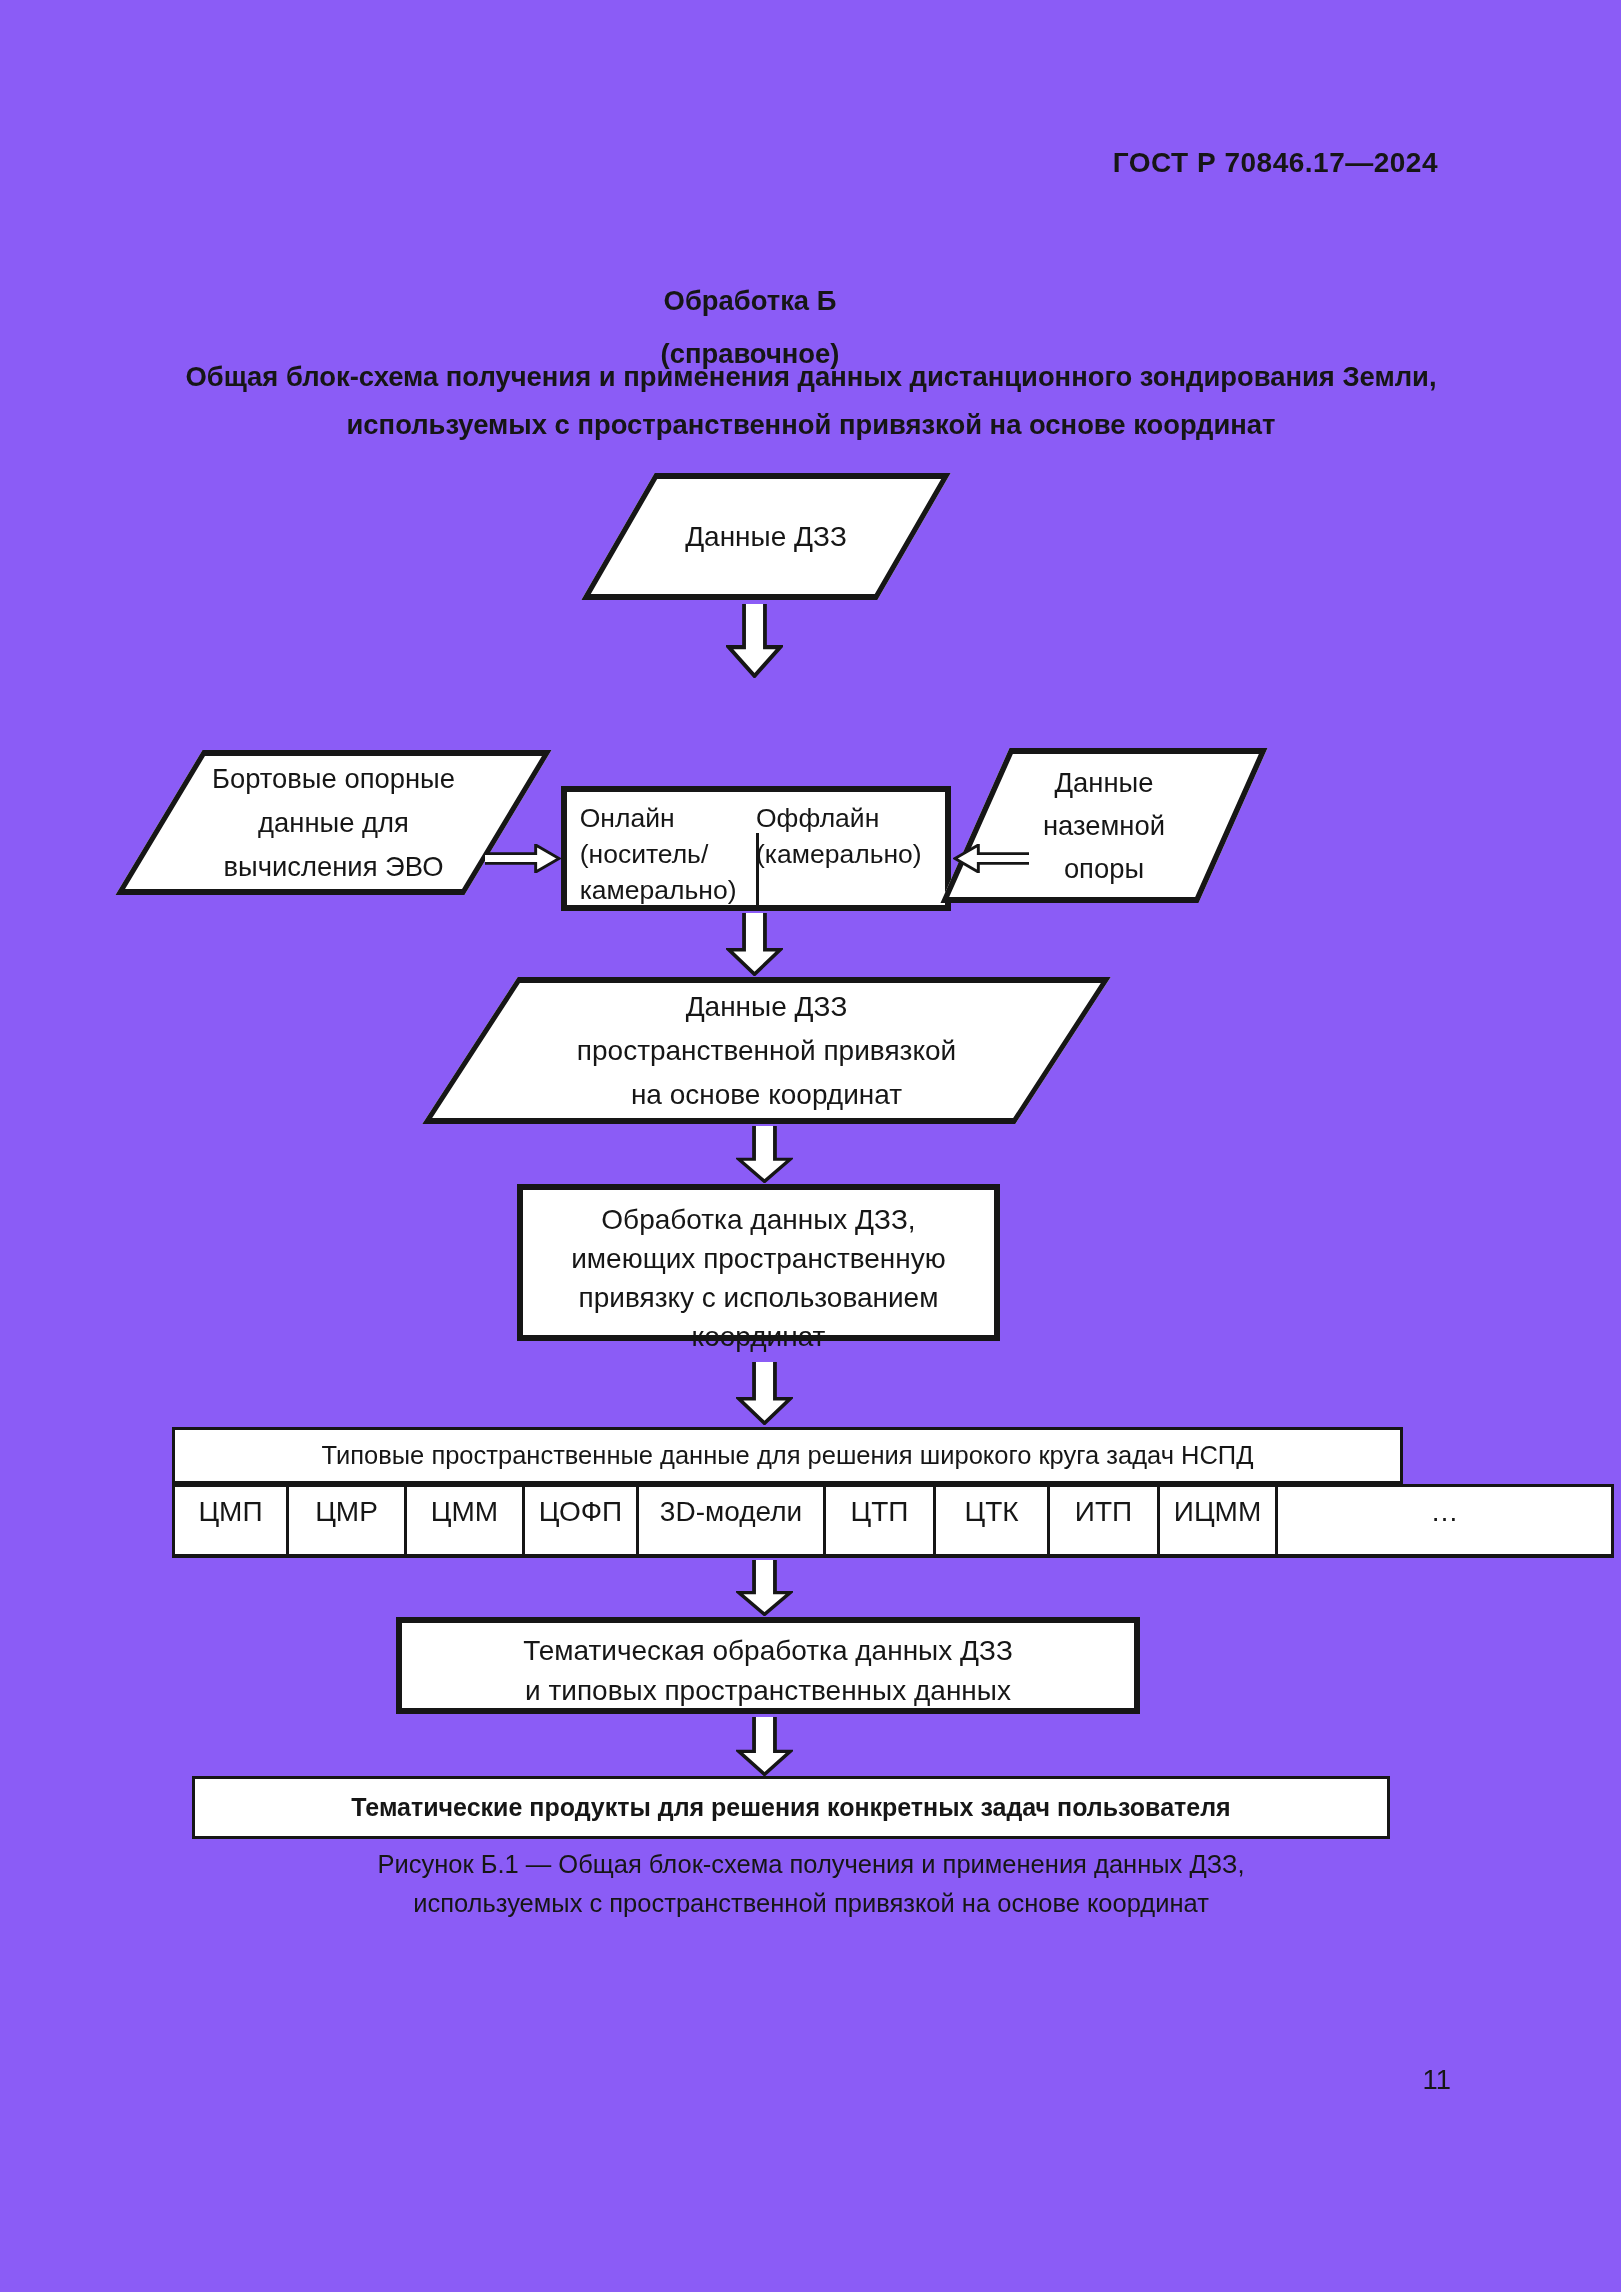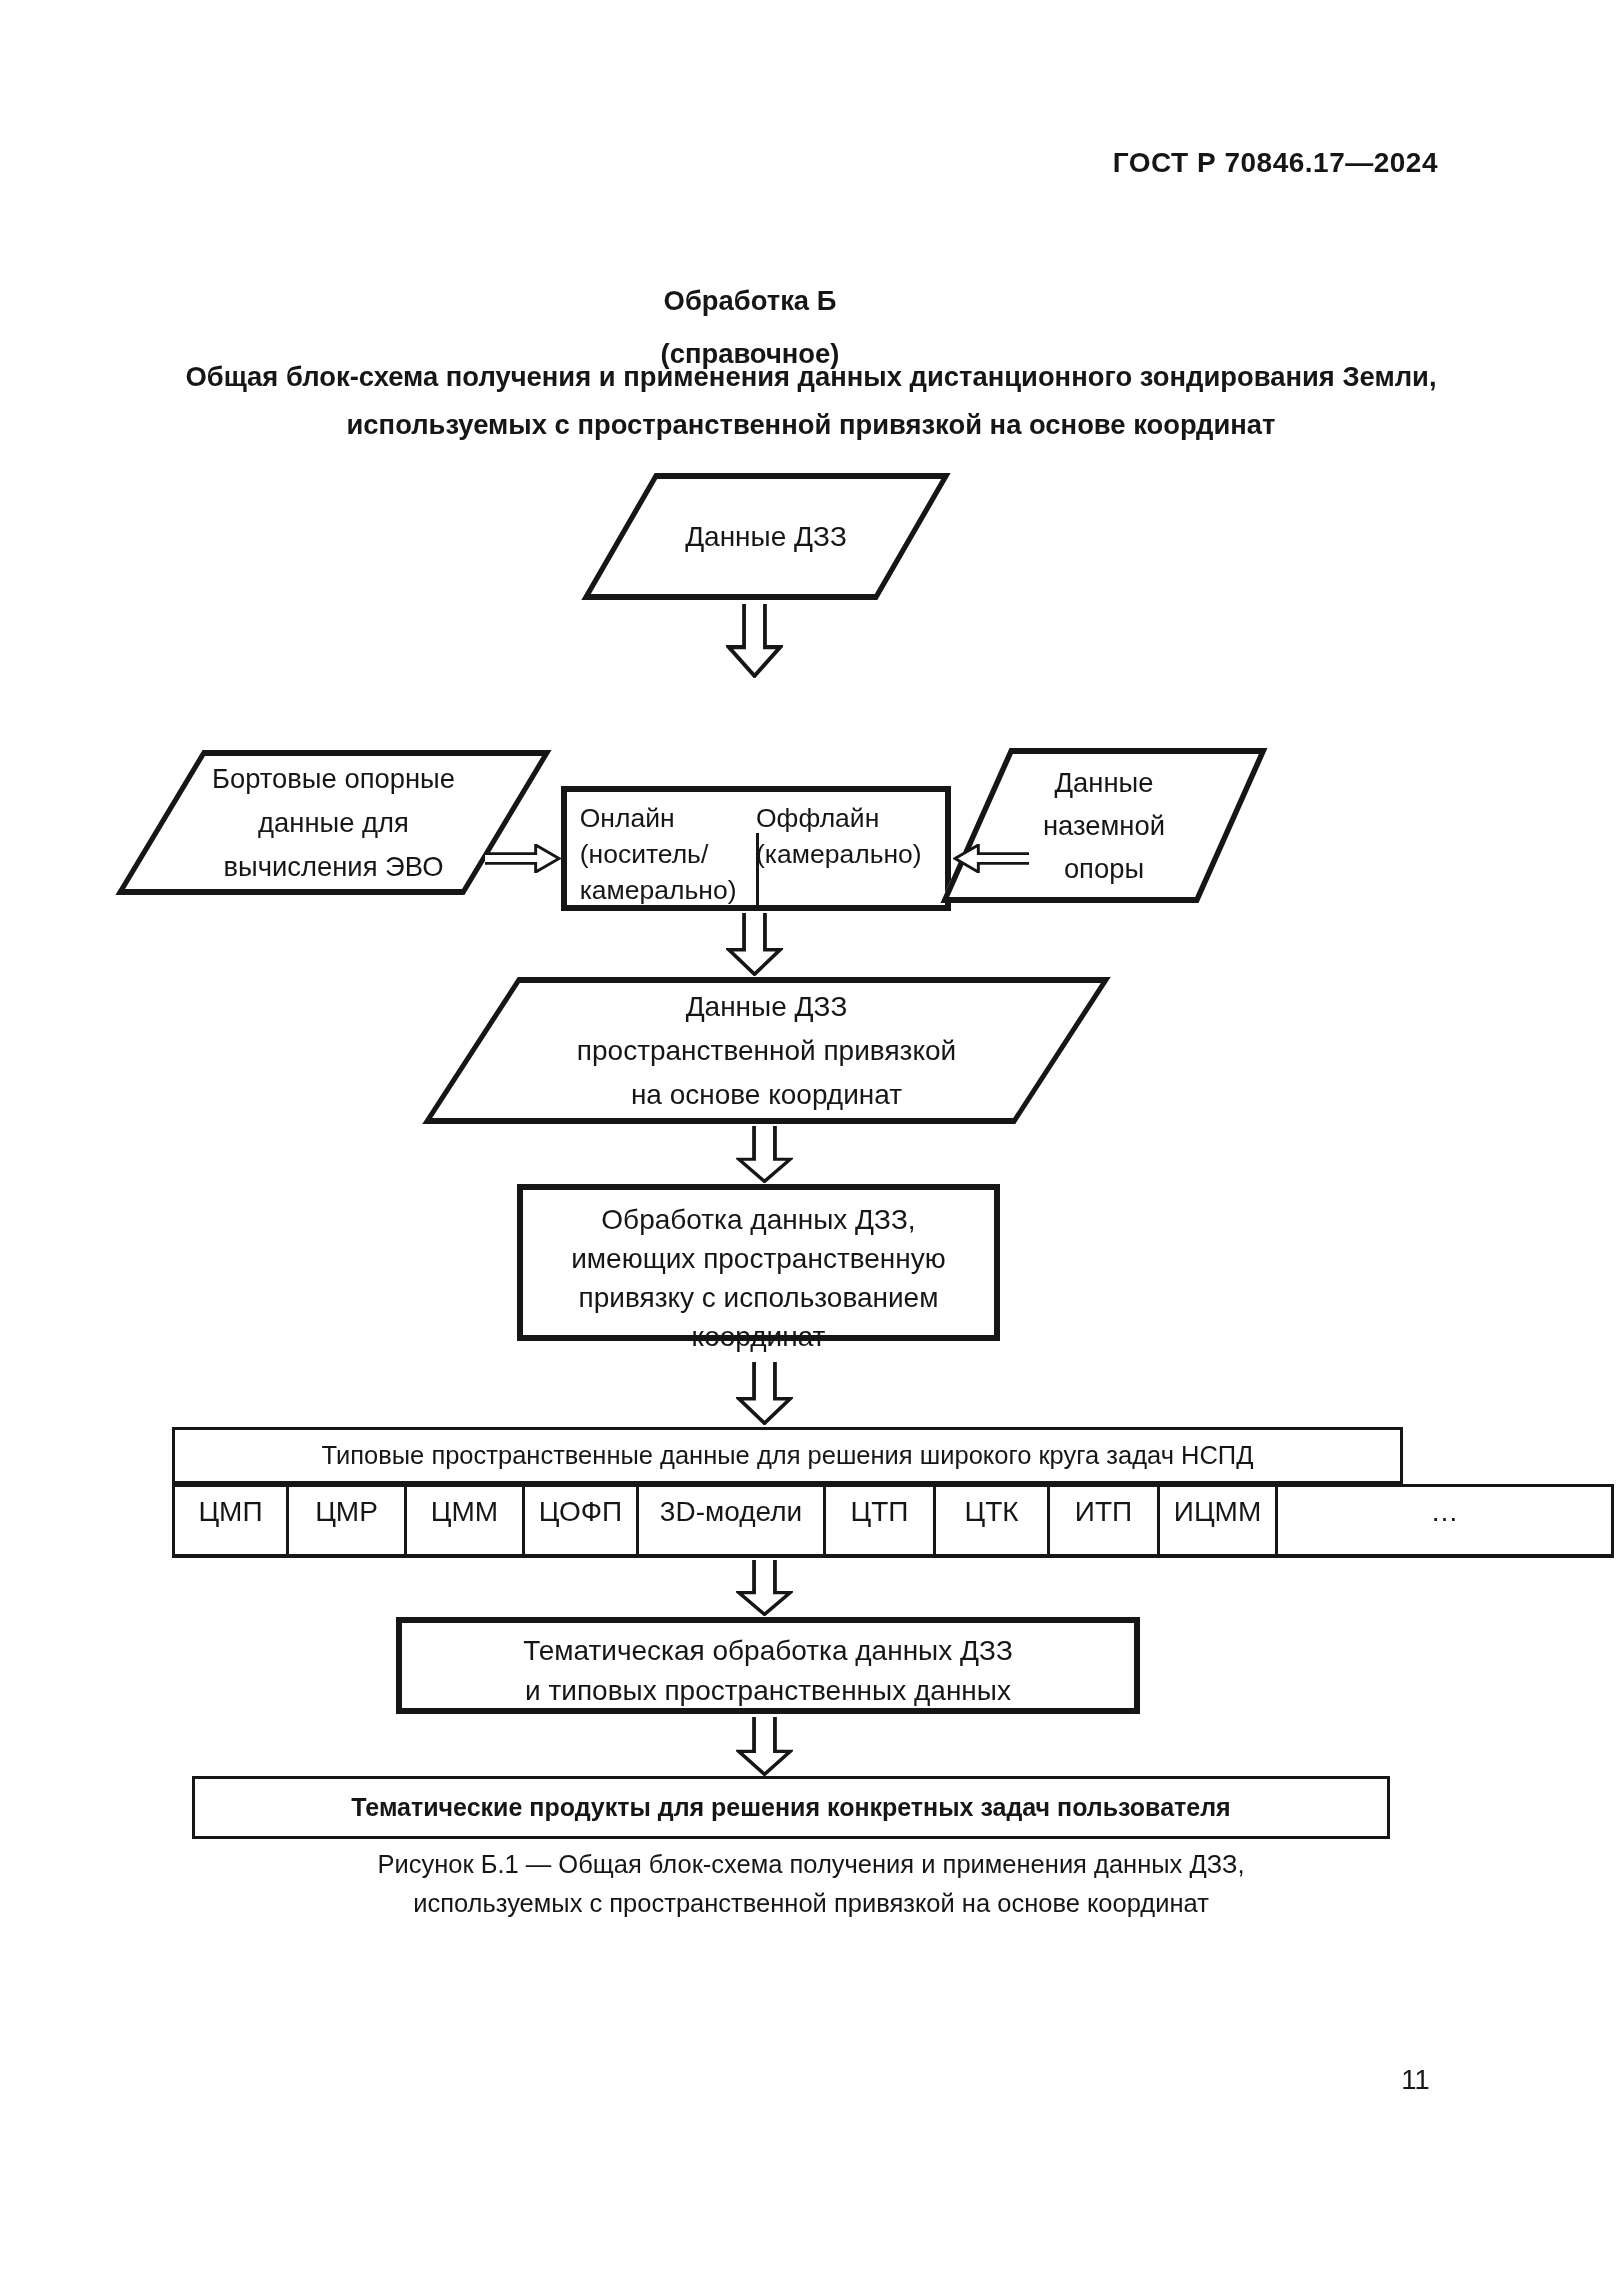--- a/index.html
+++ b/index.html
@@ -1,19 +1,19 @@
 <!DOCTYPE html>
 <html lang="ru"><head>
 <meta charset="utf-8">
 <style>
   html,body{margin:0;padding:0;background:#888;}
   .page{
     position:relative;
     width:1621px;height:2293px;
-    background:#ffffff;
+    background:#8b5cf6;
     font-family:"Liberation Sans","DejaVu Sans",sans-serif;
     color:#161616;
     overflow:hidden;
   }
   .abs{position:absolute;}
   .ctr{text-align:center;}
   .doc-code{top:147px;right:183px;font-size:28px;font-weight:bold;letter-spacing:0.5px;}
   .appendix{left:0;top:274px;width:1500px;font-size:27.4px;font-weight:bold;line-height:53px;}
   .heading{left:61px;top:353px;width:1500px;font-size:27.4px;font-weight:bold;line-height:48px;}
 
@@ -38,21 +38,21 @@
   .mode-col.right{text-align:left;}
   .vline{position:absolute;background:#161616;width:2.9px;}
 
   
   .tbl-header{left:172px;top:1427px;width:1231px;height:57px;display:flex;align-items:center;justify-content:center;font-size:25.5px;}
   .tbl-row{left:172px;top:1484px;width:1442px;height:74px;display:flex;border:3.9px solid #161616;border-bottom-width:4.9px;background:#fff;box-sizing:border-box;}
   .tbl-cell{box-sizing:border-box;border-right:3.9px solid #161616;font-size:28px;text-align:center;padding-top:8.8px;}
   .tbl-cell:last-child{border-right:none;}
 
   .caption{left:61px;top:1845px;width:1500px;font-size:25.5px;line-height:39px;}
-  .pagenum{left:1380px;top:2064px;width:71px;font-size:27.4px;text-align:center;}
+  .pagenum{left:1380px;top:2064px;width:71px;font-size:27.4px;text-align:right;}
 
   svg{display:block;}
 </style>
 </head>
 <body>
 
 <div class="page">
 
   <div class="abs doc-code">ГОСТ Р 70846.17—2024</div>
   <div class="abs appendix ctr">

